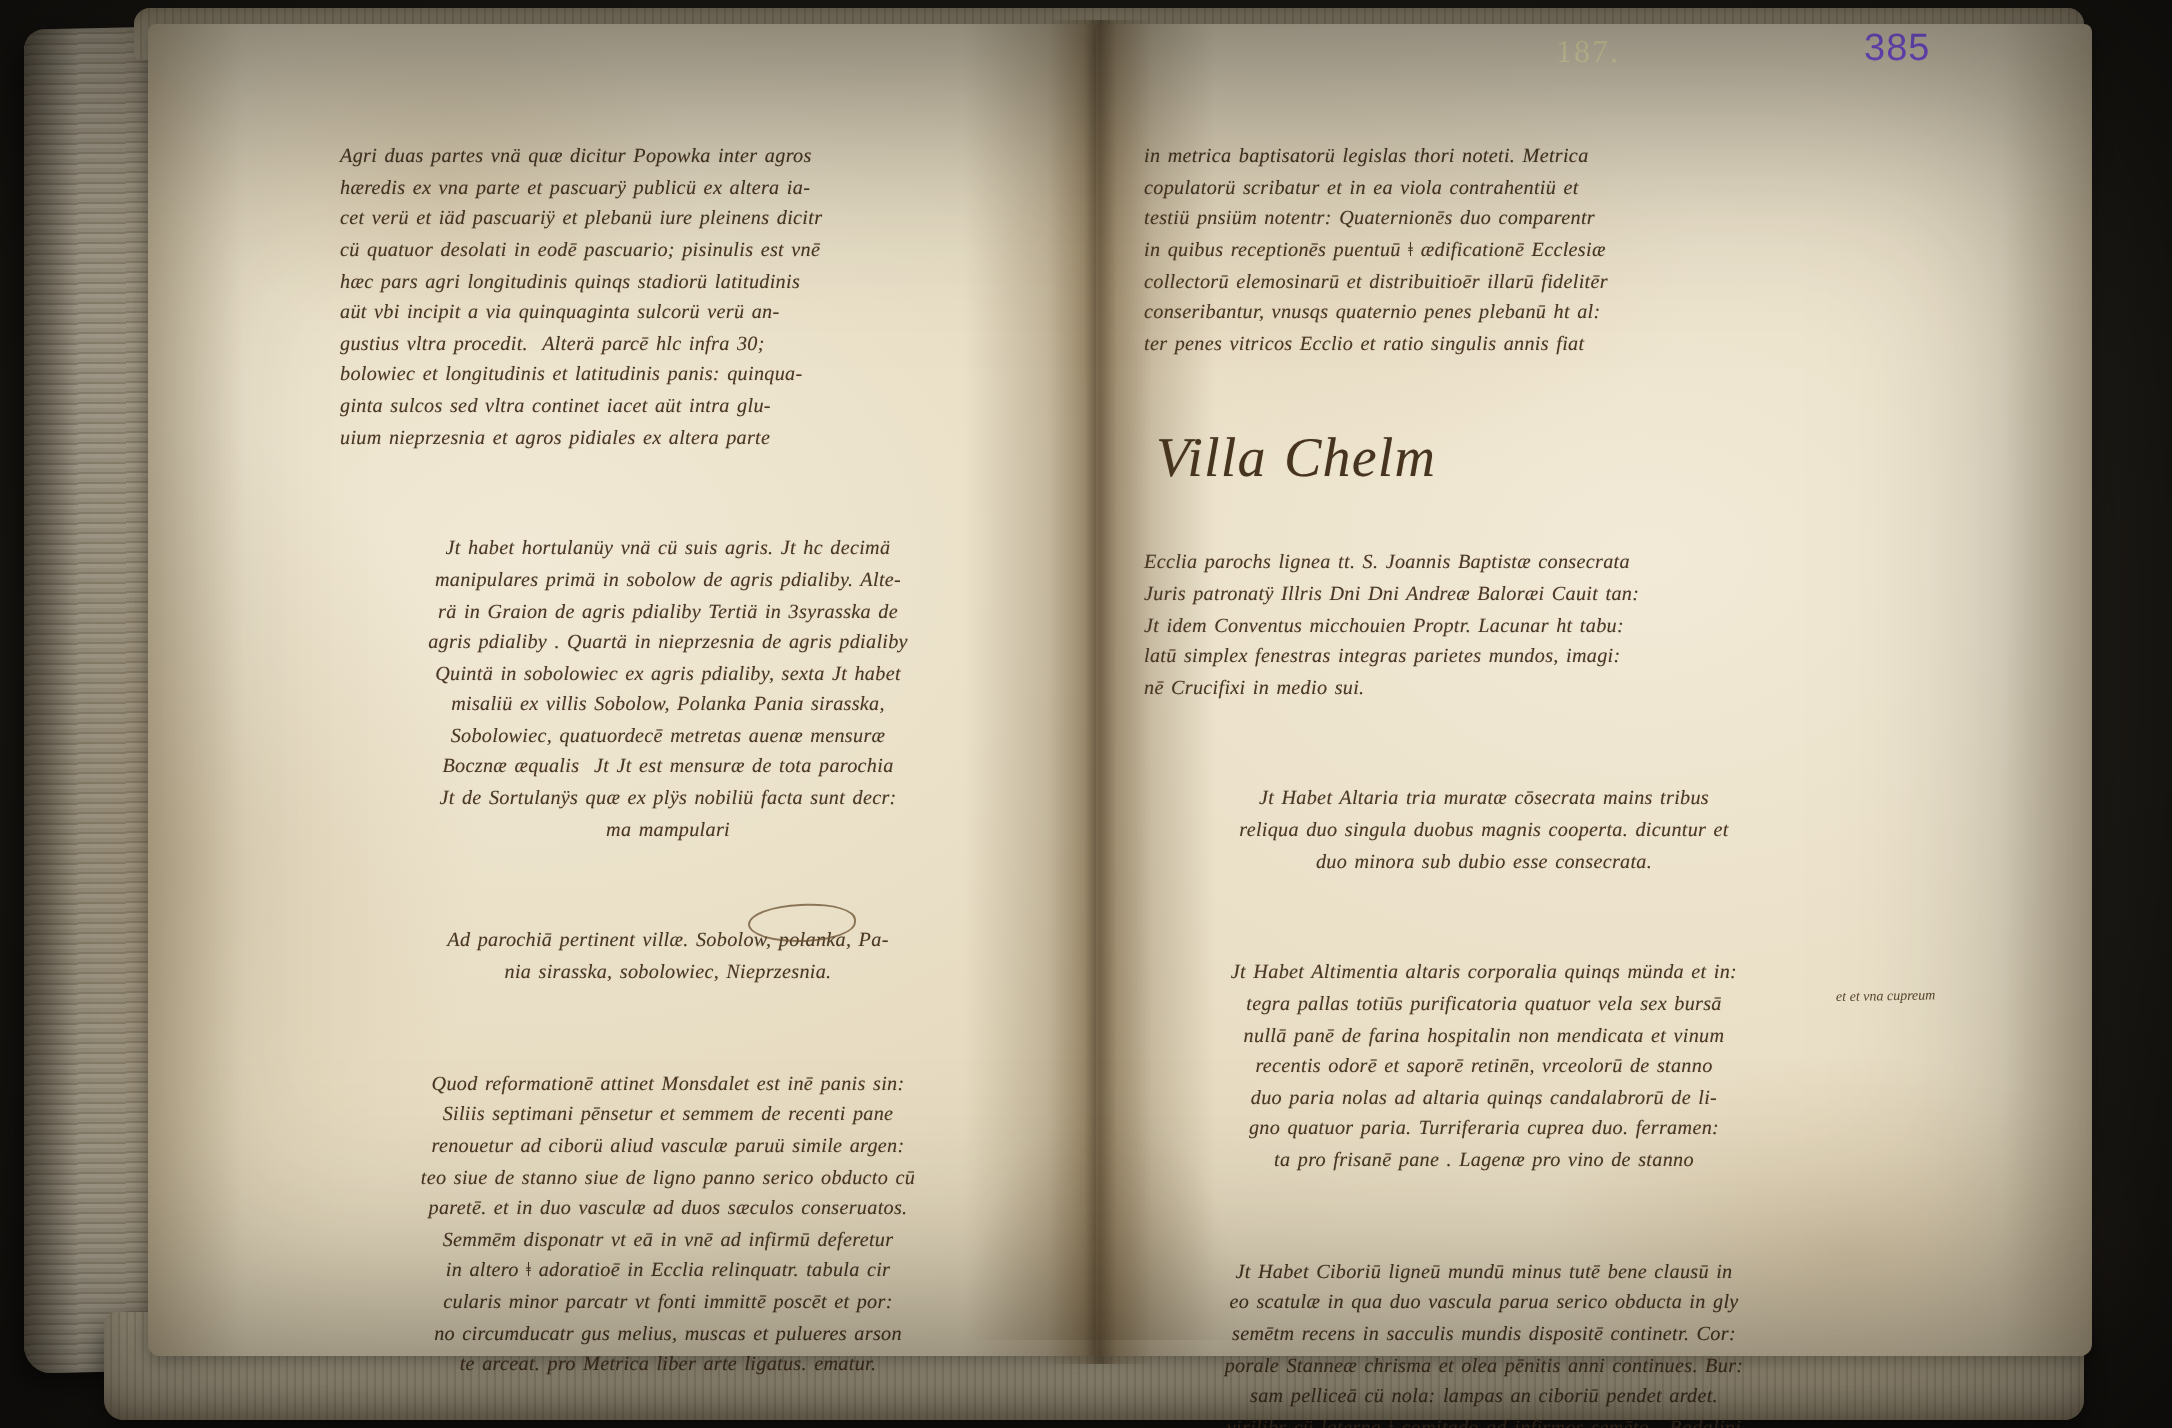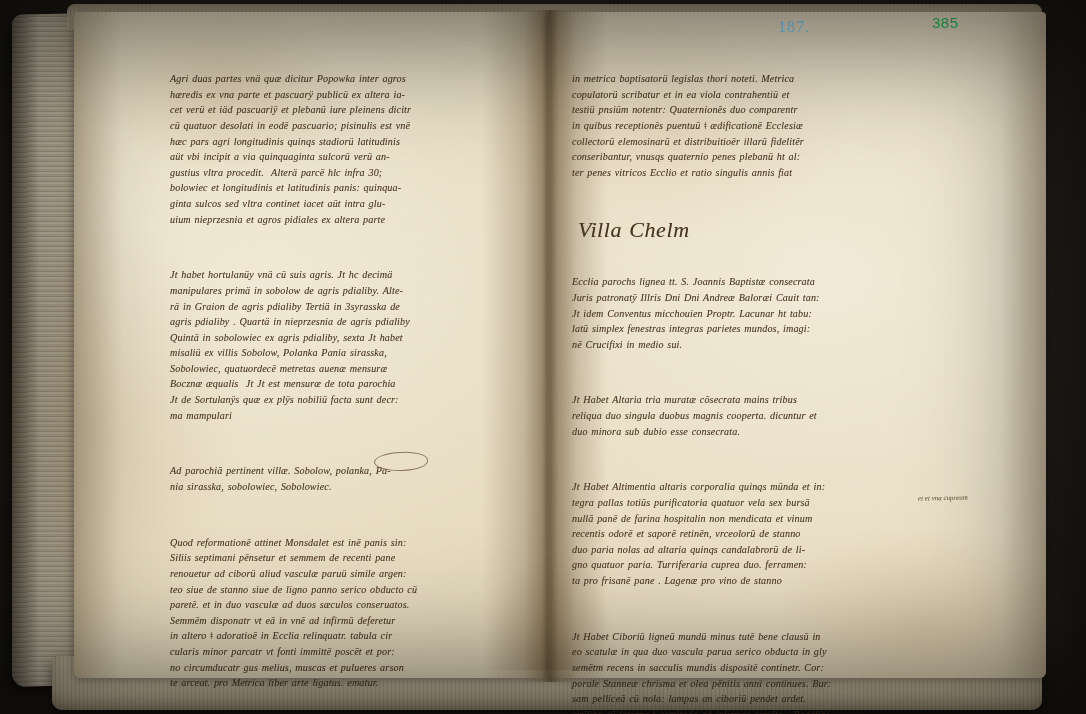--- a/index.html
+++ b/index.html
@@ -166,41 +166,41 @@
     left: 170px;
     top: 40px;
     width: 328px;
   }
   .col-right {
     left: 572px;
     top: 40px;
     width: 340px;
   }
   .line { display: block; }
-  .para-gap { margin-top: 9px; }
+  .para-gap { margin-top: 9px; text-align: center; }
 
   .folio {
     position: absolute;
-    color: #7dd3fc;
+    color: #fef9c3;
     font-family: "Liberation Serif", serif;
     font-size: 16px;
     letter-spacing: 1px;
   }
   .folio-187 { left: 778px; top: 18px; }
   .folio-385 {
     left: 932px; top: 14px;
-    font-size: 15px;
-    color: #22c55e;
+    font-size: 19px;
+    color: #8b5cf6;
     font-family: "Liberation Sans", sans-serif;
     letter-spacing: .5px;
   }
 
   .heading {
     display: block;
-    font-size: 22px;
+    font-size: 28px;
     font-style: italic;
     color: #46341f;
     margin: 10px 0 6px 6px;
     letter-spacing: .6px;
   }
 
   .margin-note {
     position: absolute;
     left: 918px;
     top: 494px;
@@ -280,21 +280,21 @@
 manipulares primä in sobolow de agris pdialiby. Alte-
 rä in Graion de agris pdialiby Tertiä in 3syrasska de
 agris pdialiby . Quartä in nieprzesnia de agris pdialiby
 Quintä in sobolowiec ex agris pdialiby, sexta Jt habet
 misaliü ex villis Sobolow, Polanka Pania sirasska,
 Sobolowiec, quatuordecē metretas auenæ mensuræ
 Bocznæ æqualis  Jt Jt est mensuræ de tota parochia
 Jt de Sortulanÿs quæ ex plÿs nobiliü facta sunt decr:
 ma mampulari</span>
     <span class="line para-gap">Ad parochiā pertinent villæ. Sobolow, polanka, Pa-
-nia sirasska, sobolowiec, Sobolowiec.</span>
+nia sirasska, sobolowiec, Nieprzesnia.</span>
     <span class="line para-gap">Quod reformationē attinet Monsdalet est inē panis sin:
 Siliis septimani pēnsetur et semmem de recenti pane
 renouetur ad ciborü aliud vasculæ paruü simile argen:
 teo siue de stanno siue de ligno panno serico obducto cū
 paretē. et in duo vasculæ ad duos sæculos conseruatos.
 Semmēm disponatr vt eā in vnē ad infirmū deferetur
 in altero ǂ adoratioē in Ecclia relinquatr. tabula cir
 cularis minor parcatr vt fonti immittē poscēt et por:
 no circumducatr gus melius, muscas et pulueres arson
 te arceat. pro Metrica liber arte ligatus. ematur.</span>

